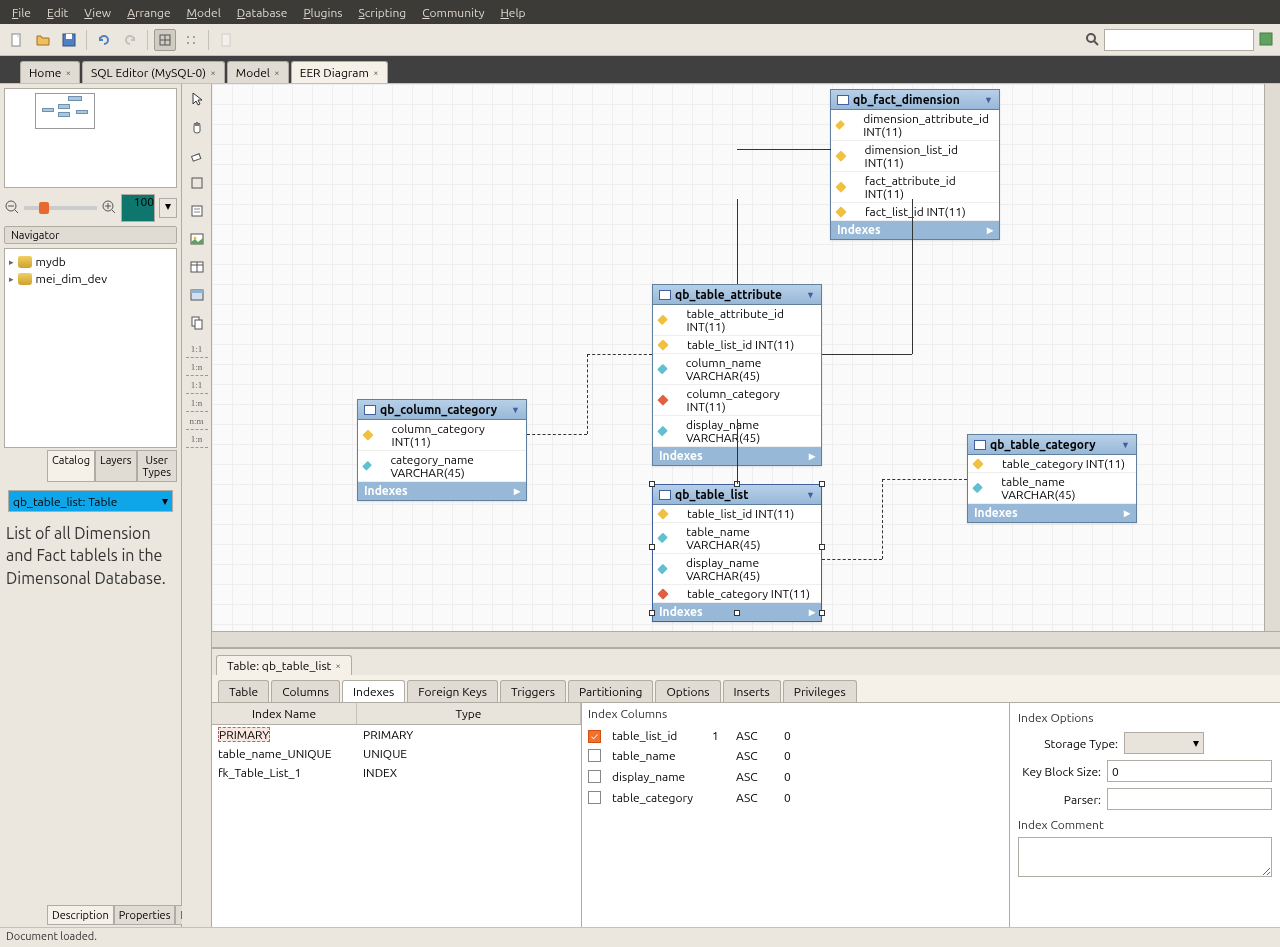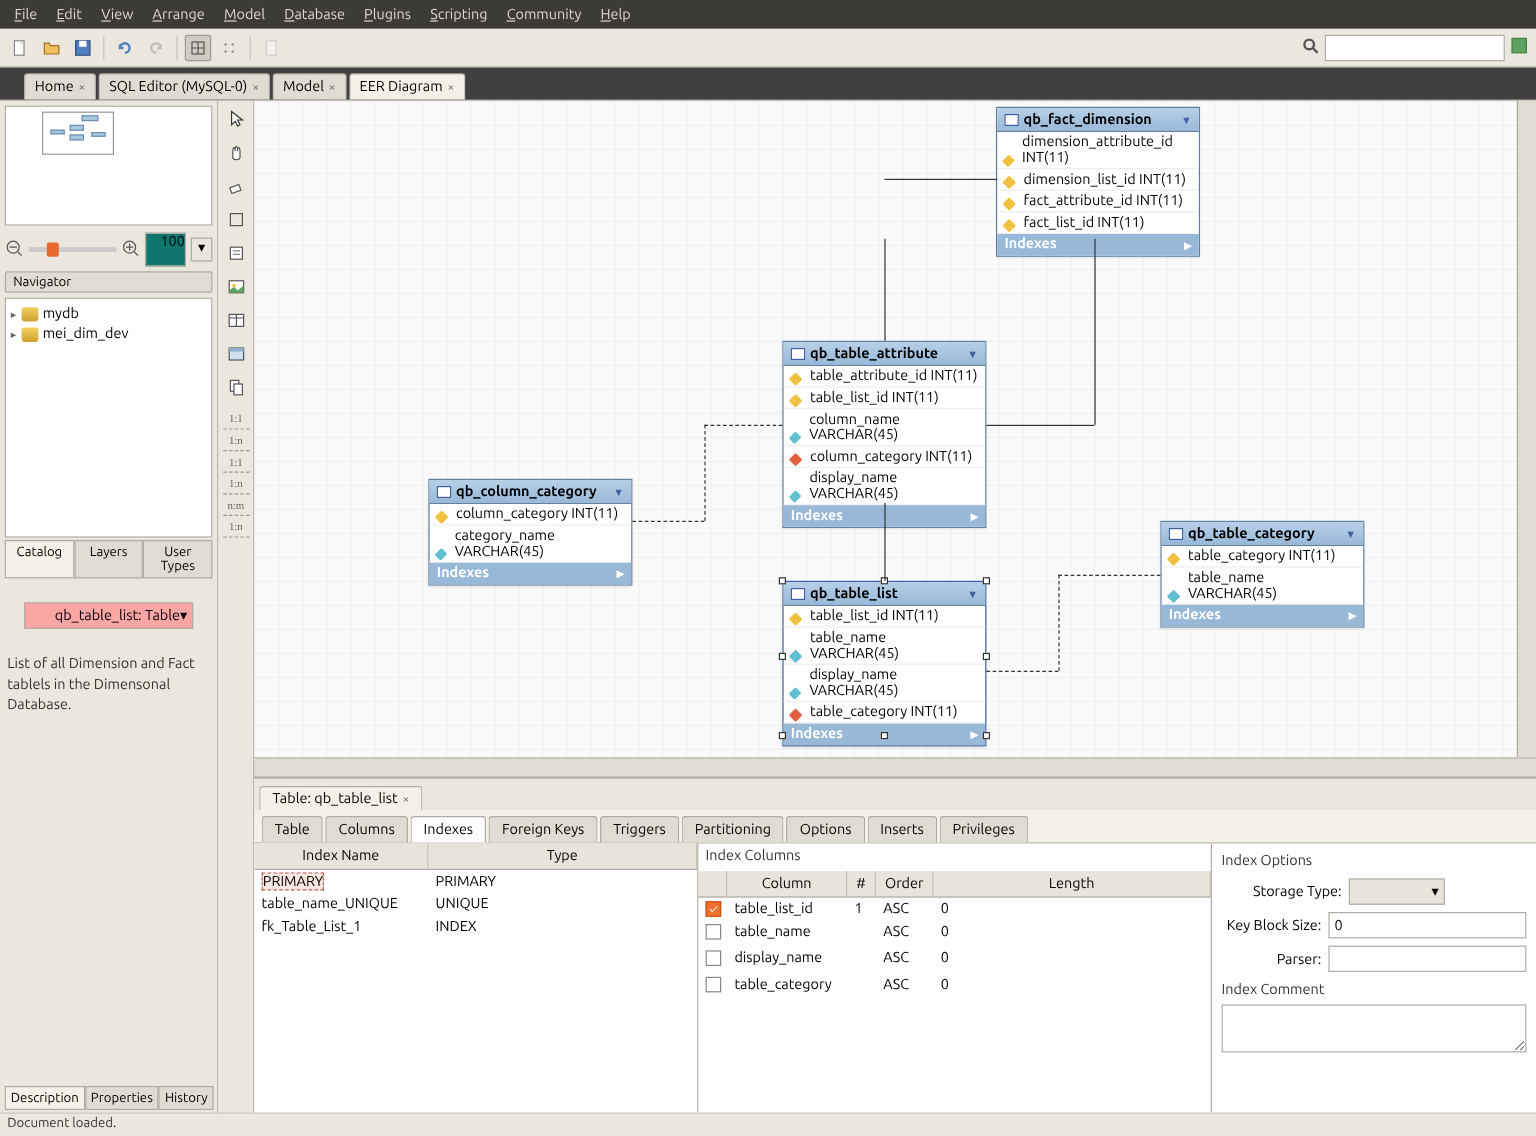--- a/index.html
+++ b/index.html
@@ -35,42 +35,42 @@
 .zoom-slider::after { content: ''; position: absolute; left: 20%; top: -4px; width: 10px; height: 12px; background: #e86830; border-radius: 2px; }
 .zoom-val { width: 34px; height: 28px; border: 1px solid #b0aca3; text-align: right; background: #0f766e; }
 .zoom-dd { width: 18px; height: 20px; border: 1px solid #b0aca3; background: #ebe7de; text-align: center; }
 .panel-label { background: #e0dcd3; border: 1px solid #b0aca3; padding: 2px 6px; margin: 2px 4px; font-size: 11px; border-radius: 2px; display: inline-block; }
 .tree { flex: 0 0 auto; background: #fff; margin: 2px 4px; border: 1px solid #b0aca3; height: 200px; padding: 4px; }
 .tree-item { display: flex; align-items: center; gap: 4px; padding: 2px 0; }
 .tree-chev { font-size: 9px; color: #666; }
 .db-icon { width: 14px; height: 12px; background: linear-gradient(#f0d060, #d0a030); border-radius: 2px 2px 3px 3px; }
 .side-tabs { display: flex; margin: 0 4px; }
 .side-tab { flex: 1; padding: 3px 4px; border: 1px solid #b0aca3; background: #e0dcd3; font-size: 11px; text-align: center; cursor: pointer; }
-.side-tab.active { background: #f5f1e8; }
-.dropdown { margin: 20px; height: 22px; border: 1px solid #b0aca3; background: #fca5a5; display: flex; align-items: center; padding: 0 4px; justify-content: flex-end; }
-.desc-text { margin: 2px 6px; font-size: 12px; color: #333; line-height: 1.4; flex: 1; }
+.side-tab.active { background: #f5f1e8; margin-left: 43px; }
+.dropdown { margin: 8px; height: 22px; border: 1px solid #b0aca3; background: #0ea5e9; display: flex; align-items: center; padding: 0 4px; justify-content: space-between; }
+.desc-text { margin: 2px 6px; font-size: 16px; color: #333; line-height: 1.4; flex: 1; }
 .bottom-tabs { display: flex; margin: 0 4px 2px; }
 
 .vtoolbar { width: 30px; background: #ebe7de; border-right: 1px solid #b0aca3; display: flex; flex-direction: column; align-items: center; padding: 4px 0; gap: 6px; }
 .vtool { width: 22px; height: 22px; display: flex; align-items: center; justify-content: center; cursor: pointer; border-radius: 2px; font-size: 10px; color: #555; }
 .vtool-rel { width: 22px; height: 14px; font-size: 9px; text-align: center; color: #666; border-bottom: 1px dashed #999; padding-bottom: 2px; margin-top: 4px; font-family: Liberation Serif, serif;}
 
 .canvas-wrap { flex: 1; display: flex; flex-direction: column; }
 .canvas { flex: 1; background: #fafafa; position: relative; overflow: hidden;
   background-image: linear-gradient(#eee 1px, transparent 1px), linear-gradient(90deg, #eee 1px, transparent 1px);
   background-size: 20px 20px; }
 .canvas-scroll { height: 16px; background: #e0dcd3; border-top: 1px solid #b0aca3; display: flex; }
 .canvas-scroll-v { width: 16px; background: #e0dcd3; border-left: 1px solid #b0aca3; position: absolute; right: 0; top: 0; bottom: 0; }
 
 .entity { position: absolute; background: #fff; border: 1px solid #6080a0; font-size: 11px; box-shadow: 0 1px 2px rgba(0,0,0,0.1); }
 .entity.selected { border: 1px solid #4060a0; }
 .entity-header { background: linear-gradient(#b8d0e8, #98b8d8); padding: 3px 6px; border-bottom: 1px solid #6080a0; display: flex; align-items: center; gap: 4px; font-weight: bold; }
 .entity-header .tbl-icon { width: 12px; height: 10px; background: #fff; border: 1px solid #4060a0; }
 .entity-header .chev { margin-left: auto; font-size: 9px; color: #4060a0; }
-.entity-row { padding: 2px 6px; display: flex; align-items: flex-end; gap: 8px; border-bottom: 1px solid #eee; }
+.entity-row { padding: 2px 6px; display: flex; align-items: center; gap: 20px; border-bottom: 1px solid #eee; }
 .col-icon { width: 8px; height: 8px; border-radius: 50%; }
 .col-icon.pk { background: #f0c040; transform: rotate(45deg); border-radius: 1px; }
 .col-icon.fk { background: #e06040; transform: rotate(45deg); border-radius: 1px; }
 .col-icon.attr { background: #60c0d0; transform: rotate(45deg); border-radius: 1px; }
 .entity-footer { background: #98b8d8; padding: 2px 6px; color: #fff; font-weight: bold; display: flex; justify-content: space-between; font-size: 10px; }
 .sel-handle { position: absolute; width: 6px; height: 6px; background: #fff; border: 1px solid #333; }
 
 
 .bottom-editor { height: 280px; background: #ebe7de; border-top: 2px solid #b0aca3; display: flex; flex-direction: column; }
 .editor-tabbar { height: 26px; display: flex; align-items: flex-end; padding: 2px 4px 0; background: #ebe7de; }
@@ -506,27 +506,20 @@
                 <div style="flex:1">UNIQUE</div>
               </div>
               <div class="grid-row">
                 <div style="width:145px"><span>fk_Table_List_1</span></div>
                 <div style="flex:1">INDEX</div>
               </div>
             </div>
         </div>
         <div class="idx-cols">
           <div class="section-title" style="padding:2px 6px">Index Columns</div>
-          <div class="grid-header">
-            <div style="width:24px"></div>
-            <div style="width:100px">Column</div>
-            <div style="width:24px">#</div>
-            <div style="width:48px">Order</div>
-            <div style="flex:1">Length</div>
-          </div>
           <div id="idxcol-rows">
               <div class="grid-row">
                 <div style="width:24px"><span class="checkbox checked"></span></div>
                 <div style="width:100px">table_list_id</div>
                 <div style="width:24px">1</div>
                 <div style="width:48px">ASC</div>
                 <div style="flex:1">0</div>
               </div>
               <div class="grid-row">
                 <div style="width:24px"><span class="checkbox"></span></div>

